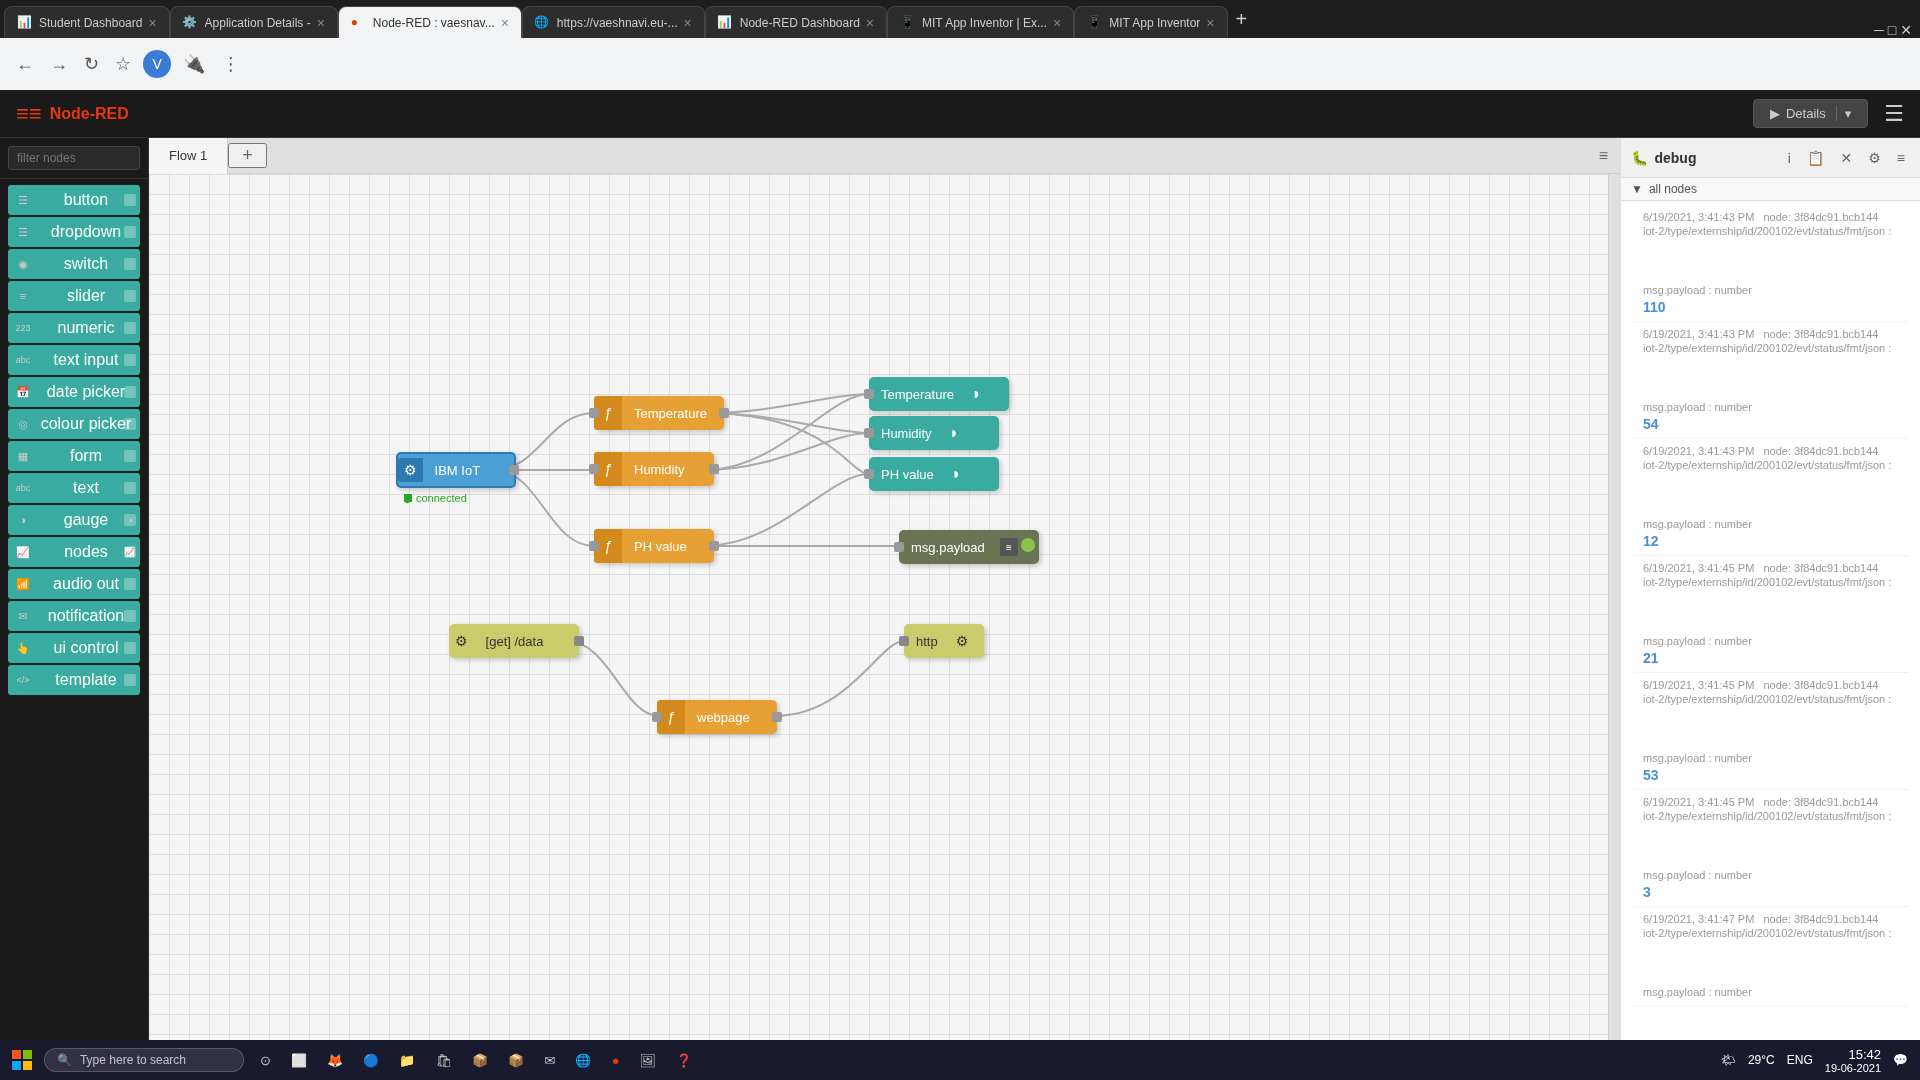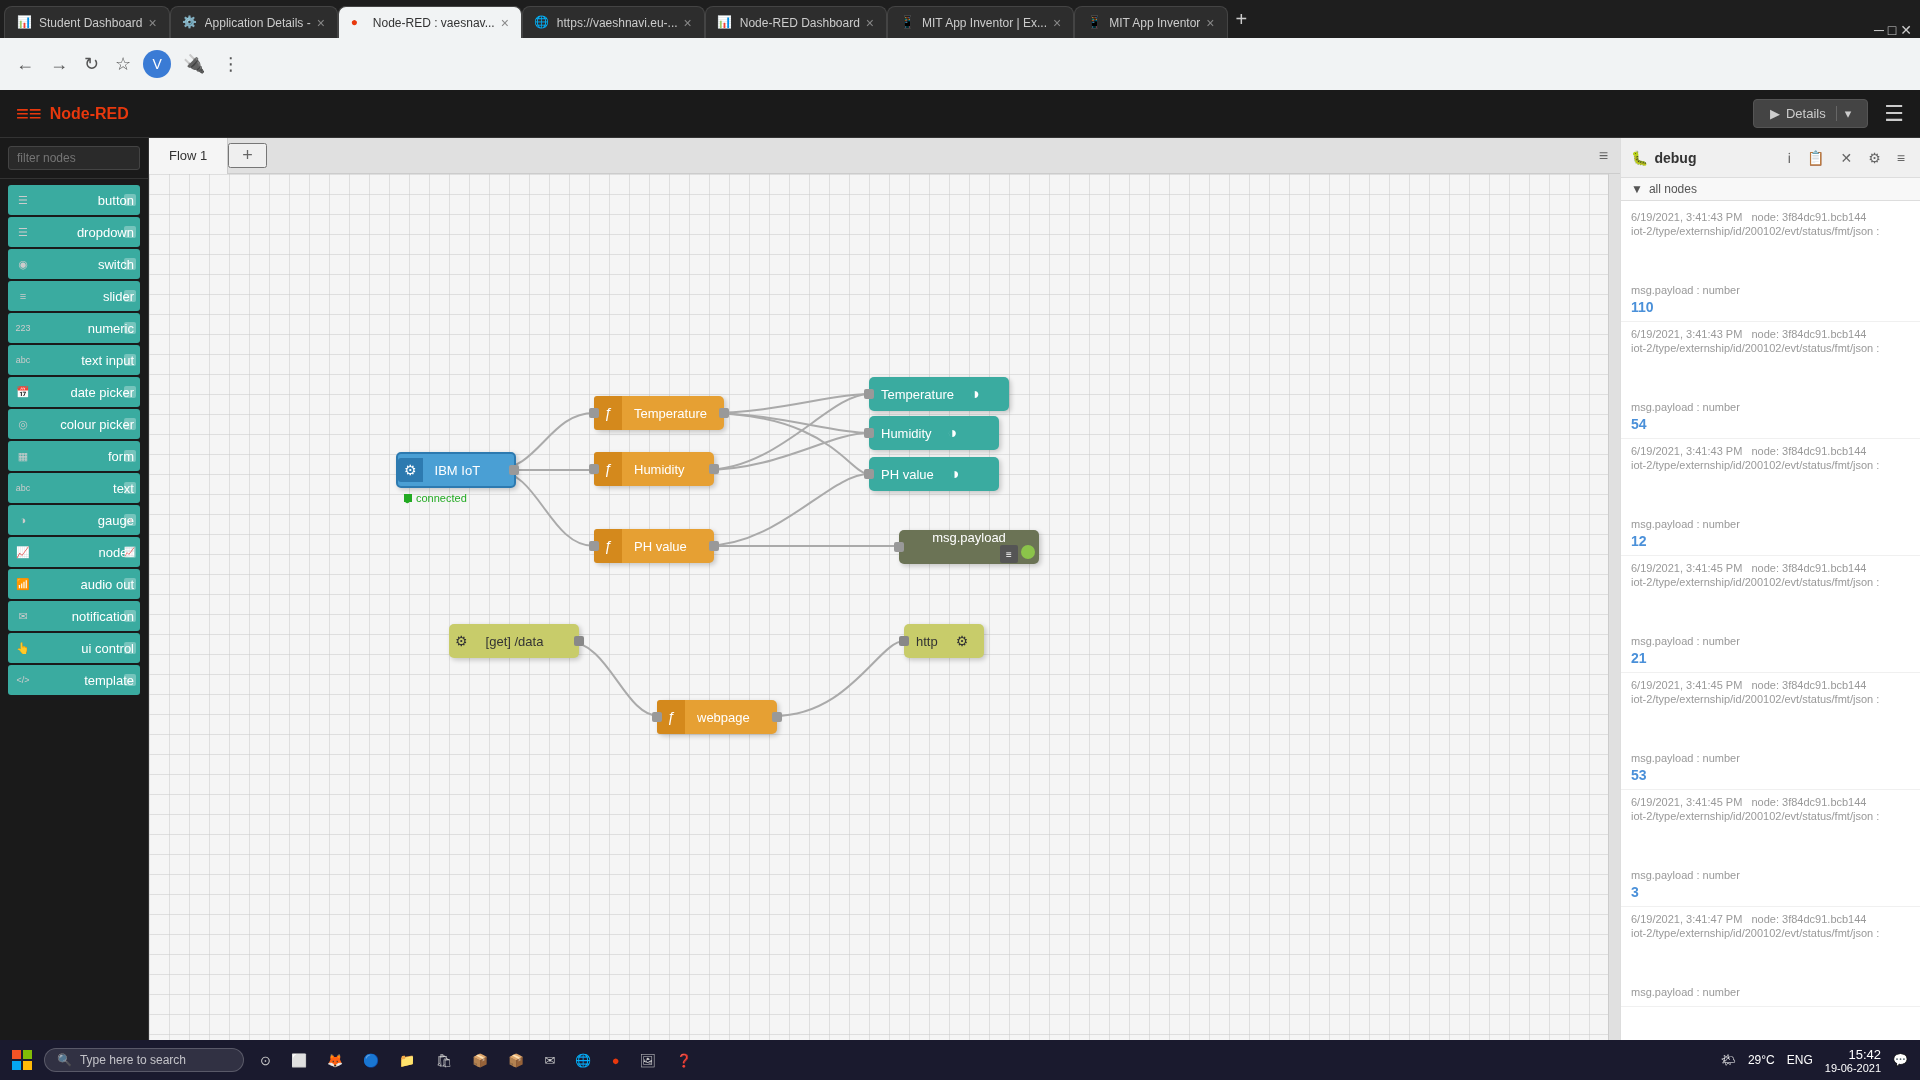--- a/index.html
+++ b/index.html
@@ -35,21 +35,21 @@
 
     
     .sidebar { width: 149px; background: #1a1a1a; border-right: 1px solid #333; display: flex; flex-direction: column; overflow: hidden; }
     .sidebar-search { padding: 8px; border-bottom: 1px solid #333; }
     .sidebar-search input { width: 100%; background: #2a2a2a; border: 1px solid #444; border-radius: 3px; color: #ccc; padding: 4px 8px; font-size: 12px; }
     .sidebar-nodes { flex: 1; overflow-y: auto; padding: 4px 0; }
     .sidebar-nodes::-webkit-scrollbar { width: 6px; }
     .sidebar-nodes::-webkit-scrollbar-track { background: #222; }
     .sidebar-nodes::-webkit-scrollbar-thumb { background: #555; }
     .node-item { display: flex; align-items: center; margin: 2px 8px; border-radius: 3px; height: 30px; cursor: grab; padding: 0 6px; gap: 6px; position: relative; }
-    .node-item .node-label { font-size: 13px; color: #fff; flex: 1; text-align: right; }
+    .node-item .node-label { font-size: 16px; color: #fff; flex: 1; text-align: center; }
     .node-item .node-icon-left { width: 18px; height: 18px; display: flex; align-items: center; justify-content: center; font-size: 11px; }
     .node-item .node-icon-right { width: 12px; height: 12px; background: rgba(255,255,255,0.3); border-radius: 2px; position: absolute; right: 4px; display: flex; align-items: center; justify-content: center; font-size: 9px; }
     .node-teal { background: #3aaba0; }
     .sidebar-scroll-controls { display: flex; justify-content: center; gap: 8px; padding: 4px; border-top: 1px solid #333; }
     .scroll-btn { background: none; border: none; color: #888; font-size: 12px; cursor: pointer; }
 
     
     .flow-editor { flex: 1; display: flex; flex-direction: column; background: #4c1d95; }
     .flow-tabs { background: #e0e0e0; height: 36px; display: flex; align-items: center; border-bottom: 1px solid #ccc; }
     .flow-tab { padding: 0 20px; height: 36px; display: flex; align-items: center; font-size: 13px; cursor: pointer; border-right: 1px solid #ccc; }
@@ -70,36 +70,36 @@
     
     .flow-node { position: absolute; border-radius: 5px; display: flex; align-items: center; cursor: grab; box-shadow: 2px 2px 5px rgba(0,0,0,0.2); }
     .flow-node .node-port-left { width: 10px; height: 10px; background: #999; border-radius: 2px; position: absolute; left: -5px; top: 50%; transform: translateY(-50%); }
     .flow-node .node-port-right { width: 10px; height: 10px; background: #999; border-radius: 2px; position: absolute; right: -5px; top: 50%; transform: translateY(-50%); }
     .flow-node .node-label { padding: 0 12px; font-size: 13px; font-weight: normal; }
     .flow-node .node-icon { width: 28px; height: 28px; display: flex; align-items: center; justify-content: center; border-radius: 4px 0 0 4px; font-style: italic; font-size: 14px; }
     .node-function { background: #e6a033; color: #fff; height: 34px; }
     .node-function .node-icon { background: #d4891c; }
     .node-dashboard-out { background: #3aaba0; color: #fff; height: 34px; }
     .node-ibm-iot { background: #4a9fd4; color: #fff; height: 36px; border: 2px solid #2d7ab0; }
-    .node-debug { background: #8b7355; color: #fff; height: 34px; flex-direction: column; }
+    .node-debug { background: #8b7355; color: #fff; height: 34px; }
     .node-http-in { background: #c0c87a; color: #333; height: 34px; }
     .node-http-out { background: #c0c87a; color: #333; height: 34px; }
     .node-template { background: #e6a033; color: #fff; height: 34px; }
 
     
     .connections-svg { position: absolute; top: 0; left: 0; width: 100%; height: 100%; pointer-events: none; }
 
     
     .debug-panel { width: 300px; background: white; border-left: 1px solid #ddd; display: flex; flex-direction: column; overflow: hidden; }
     .debug-toolbar { background: #f0f0f0; border-bottom: 1px solid #ddd; display: flex; align-items: center; height: 40px; padding: 0 10px; gap: 6px; }
     .debug-title { display: flex; align-items: center; gap: 6px; font-size: 14px; font-weight: bold; color: #333; }
     .debug-toolbar-spacer { flex: 1; }
     .debug-toolbar-btn { background: none; border: none; color: #666; cursor: pointer; font-size: 14px; padding: 3px 5px; border-radius: 3px; }
     .debug-filter { background: #f8f8f8; border-bottom: 1px solid #ddd; padding: 4px 10px; display: flex; align-items: center; gap: 6px; font-size: 12px; color: #555; }
-    .debug-content { flex: 1; overflow-y: auto; padding: 4px 0; }
+    .debug-content { flex: 1; overflow-y: auto; padding: 4px 12px; }
     .debug-content::-webkit-scrollbar { width: 6px; }
     .debug-content::-webkit-scrollbar-track { background: #f8f8f8; }
     .debug-content::-webkit-scrollbar-thumb { background: #ccc; }
     .debug-entry { padding: 6px 10px; border-bottom: 1px solid #f0f0f0; font-size: 11px; }
     .debug-entry .timestamp { color: #999; margin-bottom: 2px; }
     .debug-entry .node-info { color: #999; margin-bottom: 2px; word-break: break-all; }
     .debug-entry .msg-type { color: #999; margin-bottom: 2px; margin-top: 47px; }
     .debug-entry .msg-value { color: #4a90d9; font-size: 14px; font-weight: bold; margin-top: 3px; }
     .debug-bottom { border-top: 1px solid #ddd; padding: 4px 10px; display: flex; gap: 4px; justify-content: flex-end; }
     .debug-clear-btn { background: none; border: none; color: #888; cursor: pointer; font-size: 16px; }

